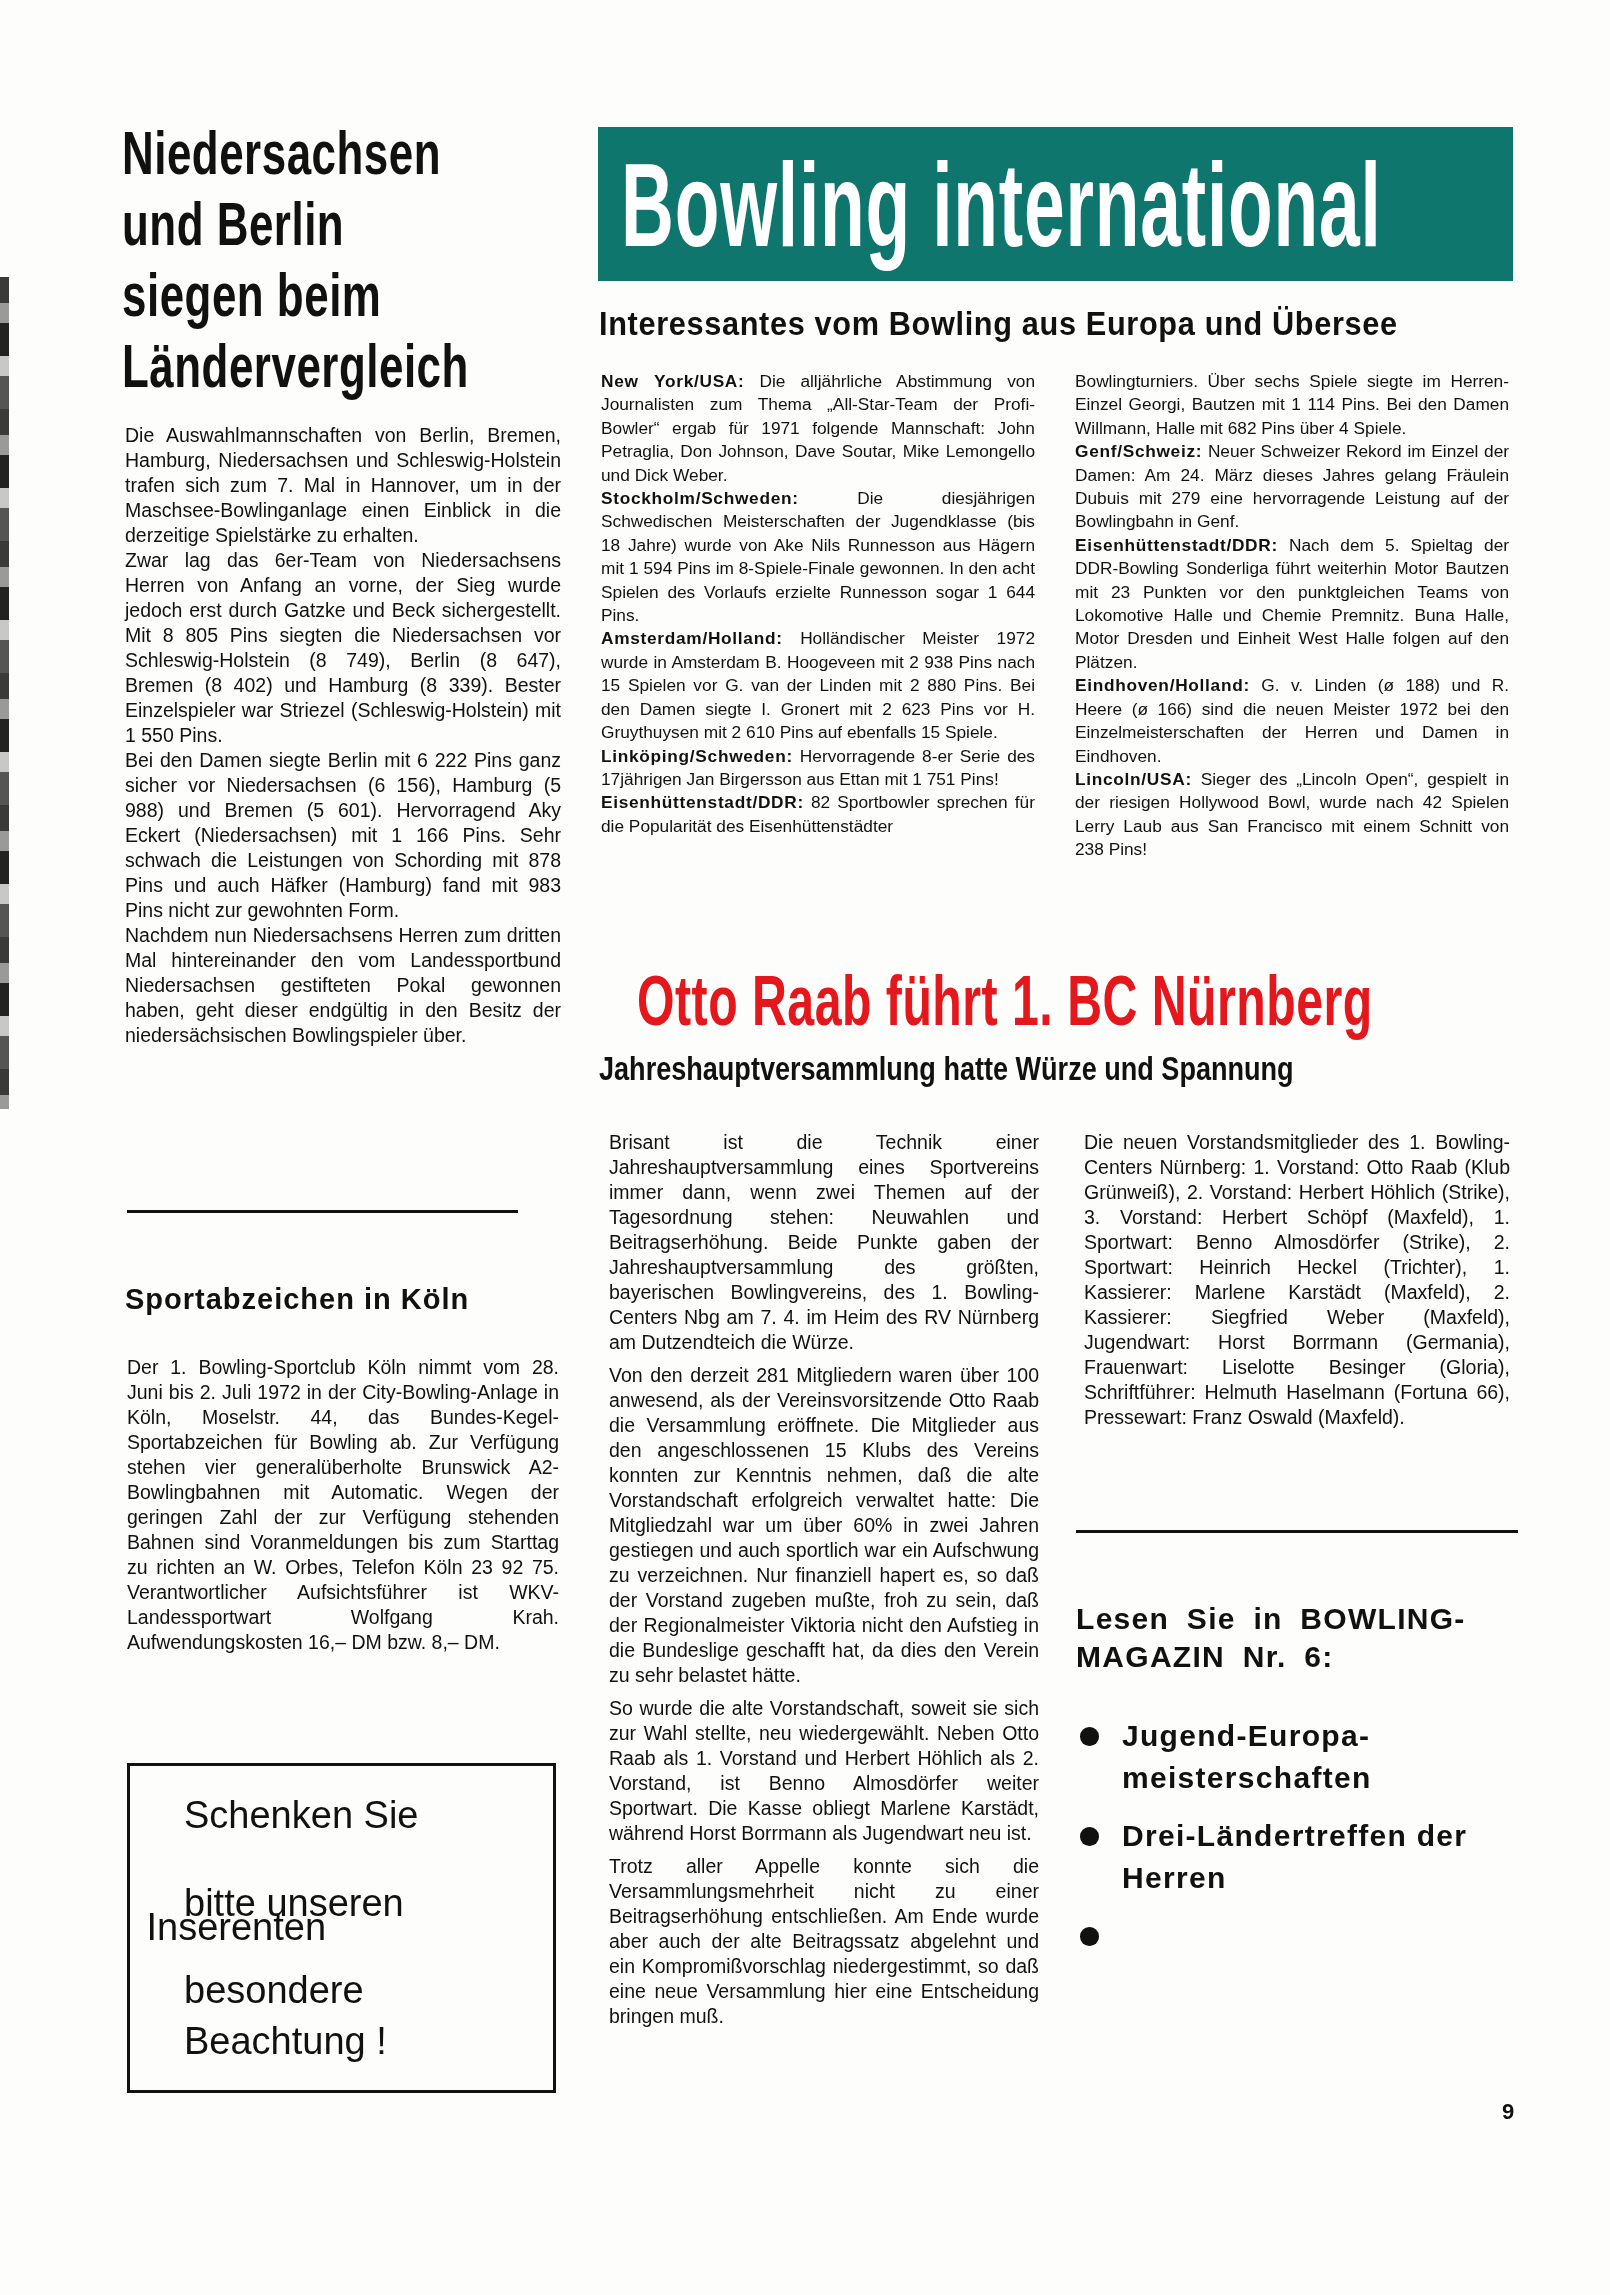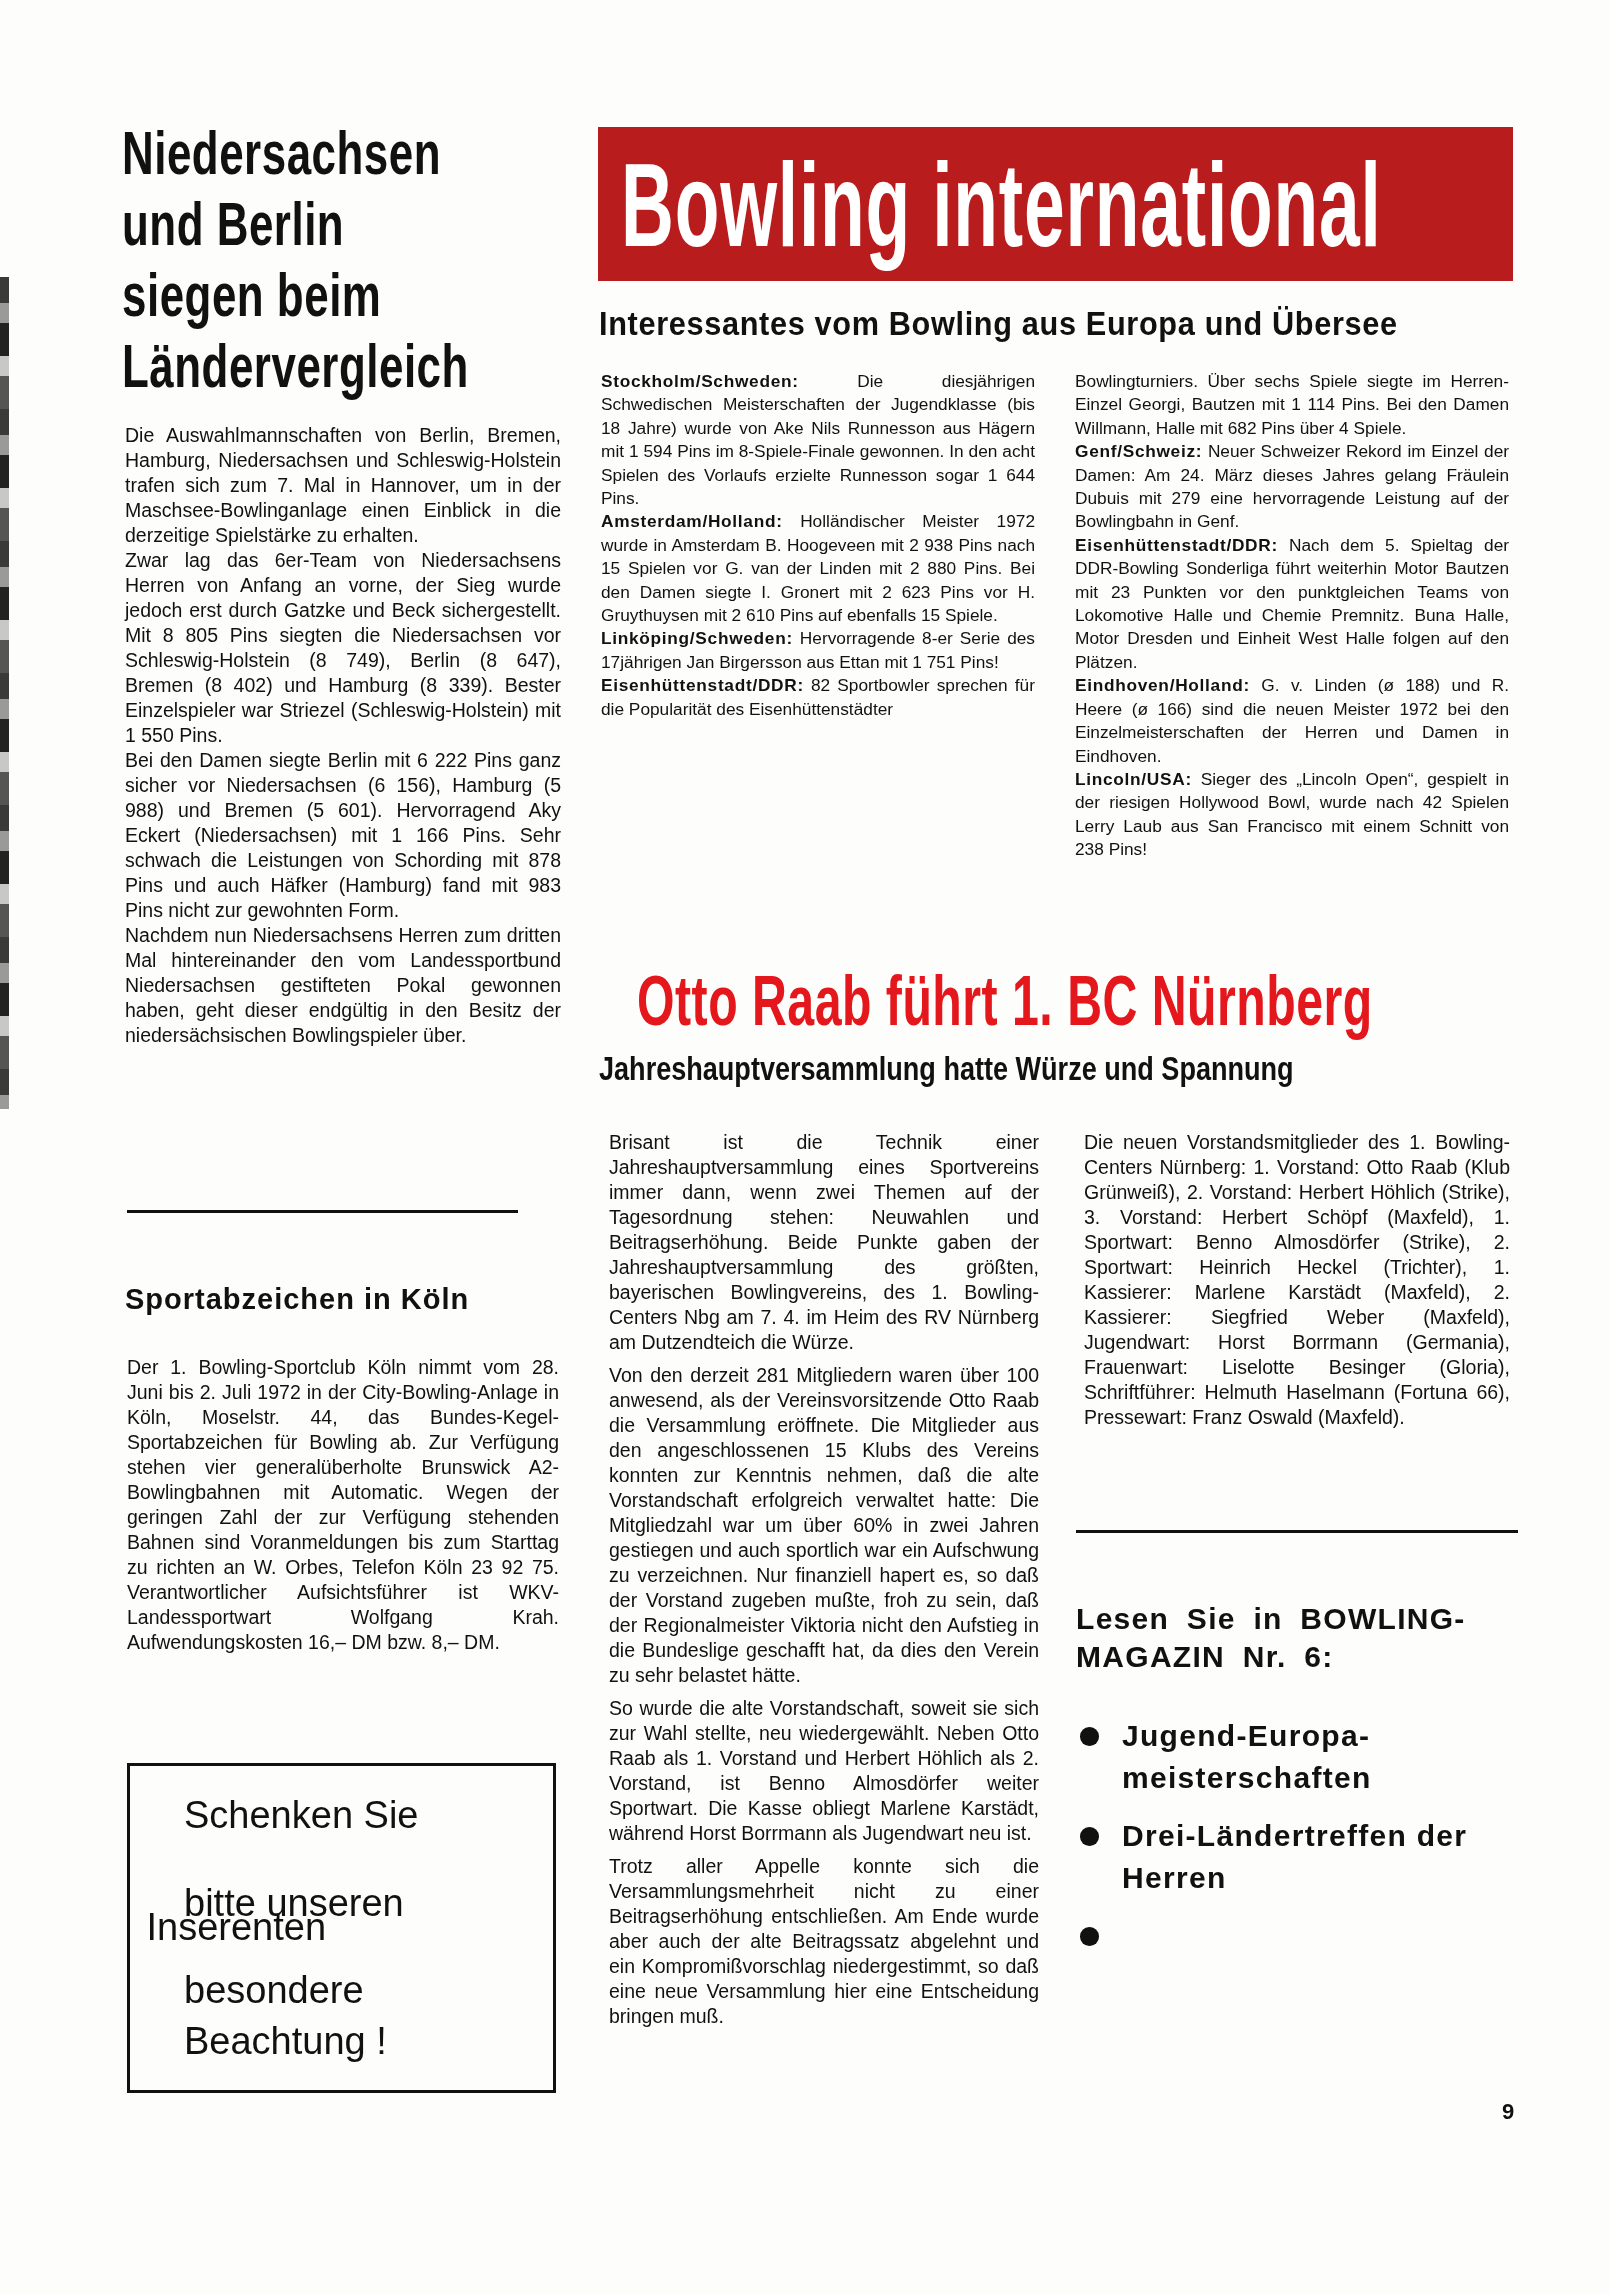--- a/index.html
+++ b/index.html
@@ -26,21 +26,21 @@
   .rule-left { left: 127px; top: 1210px; width: 391px; }
   .koeln-head { left: 125px; top: 1283px; font-size: 29px; font-weight: bold; letter-spacing: 1px; }
   .koeln-body { left: 127px; top: 1355px; width: 432px; font-size: 19.5px; line-height: 25px; }
   .ad-box {
     left: 127px; top: 1763px; width: 429px; height: 330px;
     border: 3.3px solid #111; box-sizing: border-box;
   }
   .ad-line { position: absolute; font-size: 38px; font-weight: normal; line-height: 1; white-space: nowrap; text-align: center; }
   
   .banner {
-    left: 598px; top: 127px; width: 915px; height: 154px; background: #b91c1c;
+    left: 598px; top: 127px; width: 915px; height: 154px; background: #0f766e;
   }
   .banner-text {
     position: absolute; left: 23px; top: 18.5px; color: #fff; font-weight: bold;
     font-size: 118px; line-height: 119px; white-space: nowrap;
     transform: scaleX(0.62); transform-origin: left top; letter-spacing: 1.3px;
   }
   .intl-sub {
     left: 599px; top: 305px; font-size: 33px; font-weight: bold; white-space: nowrap;
     transform: scaleX(0.93); transform-origin: left top; letter-spacing: 0.7px;
   }
@@ -100,20 +100,21 @@
   <div class="ad-line" style="left:54px;top:205px;">besondere</div>
   <div class="ad-line" style="left:54px;top:256px;">Beachtung !</div>
 </div>
 
 <div class="abs banner">
   <div class="banner-text">Bowling international</div>
 </div>
 <div class="abs intl-sub">Interessantes vom Bowling aus Europa und Übersee</div>
 
 <div class="abs news-col col-a">
+  <p><b>New York/USA:</b><span> Die alljährliche Abstimmung von Journalisten zum Thema „All-Star-Team der Profi-Bowler“ ergab für 1971 folgende Mannschaft: John Petraglia, Don Johnson, Dave Soutar, Mike Lemongello und Dick Weber.</span></p>
   <p><b>Stockholm/Schweden:</b><span> Die diesjährigen Schwedischen Meisterschaften der Jugendklasse (bis 18 Jahre) wurde von Ake Nils Runnesson aus Hägern mit 1 594 Pins im 8-Spiele-Finale gewonnen. In den acht Spielen des Vorlaufs erzielte Runnesson sogar 1 644 Pins.</span></p>
   <p><b>Amsterdam/Holland:</b><span> Holländischer Meister 1972 wurde in Amsterdam B. Hoogeveen mit 2 938 Pins nach 15 Spielen vor G. van der Linden mit 2 880 Pins. Bei den Damen siegte I. Gronert mit 2 623 Pins vor H. Gruythuysen mit 2 610 Pins auf ebenfalls 15 Spiele.</span></p>
   <p><b>Linköping/Schweden:</b><span> Hervorragende 8-er Serie des 17jährigen Jan Birgersson aus Ettan mit 1 751 Pins!</span></p>
   <p><b>Eisenhüttenstadt/DDR:</b><span> 82 Sportbowler sprechen für die Popularität des Eisenhüttenstädter</span></p>
 </div>
 <div class="abs news-col col-b">
   <p><b></b><span>Bowlingturniers. Über sechs Spiele siegte im Herren-Einzel Georgi, Bautzen mit 1 114 Pins. Bei den Damen Willmann, Halle mit 682 Pins über 4 Spiele.</span></p>
   <p><b>Genf/Schweiz:</b><span> Neuer Schweizer Rekord im Einzel der Damen: Am 24. März dieses Jahres gelang Fräulein Dubuis mit 279 eine hervorragende Leistung auf der Bowlingbahn in Genf.</span></p>
   <p><b>Eisenhüttenstadt/DDR:</b><span> Nach dem 5. Spieltag der DDR-Bowling Sonderliga führt weiterhin Motor Bautzen mit 23 Punkten vor den punktgleichen Teams von Lokomotive Halle und Chemie Premnitz. Buna Halle, Motor Dresden und Einheit West Halle folgen auf den Plätzen.</span></p>
   <p><b>Eindhoven/Holland:</b><span> G. v. Linden (ø 188) und R. Heere (ø 166) sind die neuen Meister 1972 bei den Einzelmeisterschaften der Herren und Damen in Eindhoven.</span></p>

